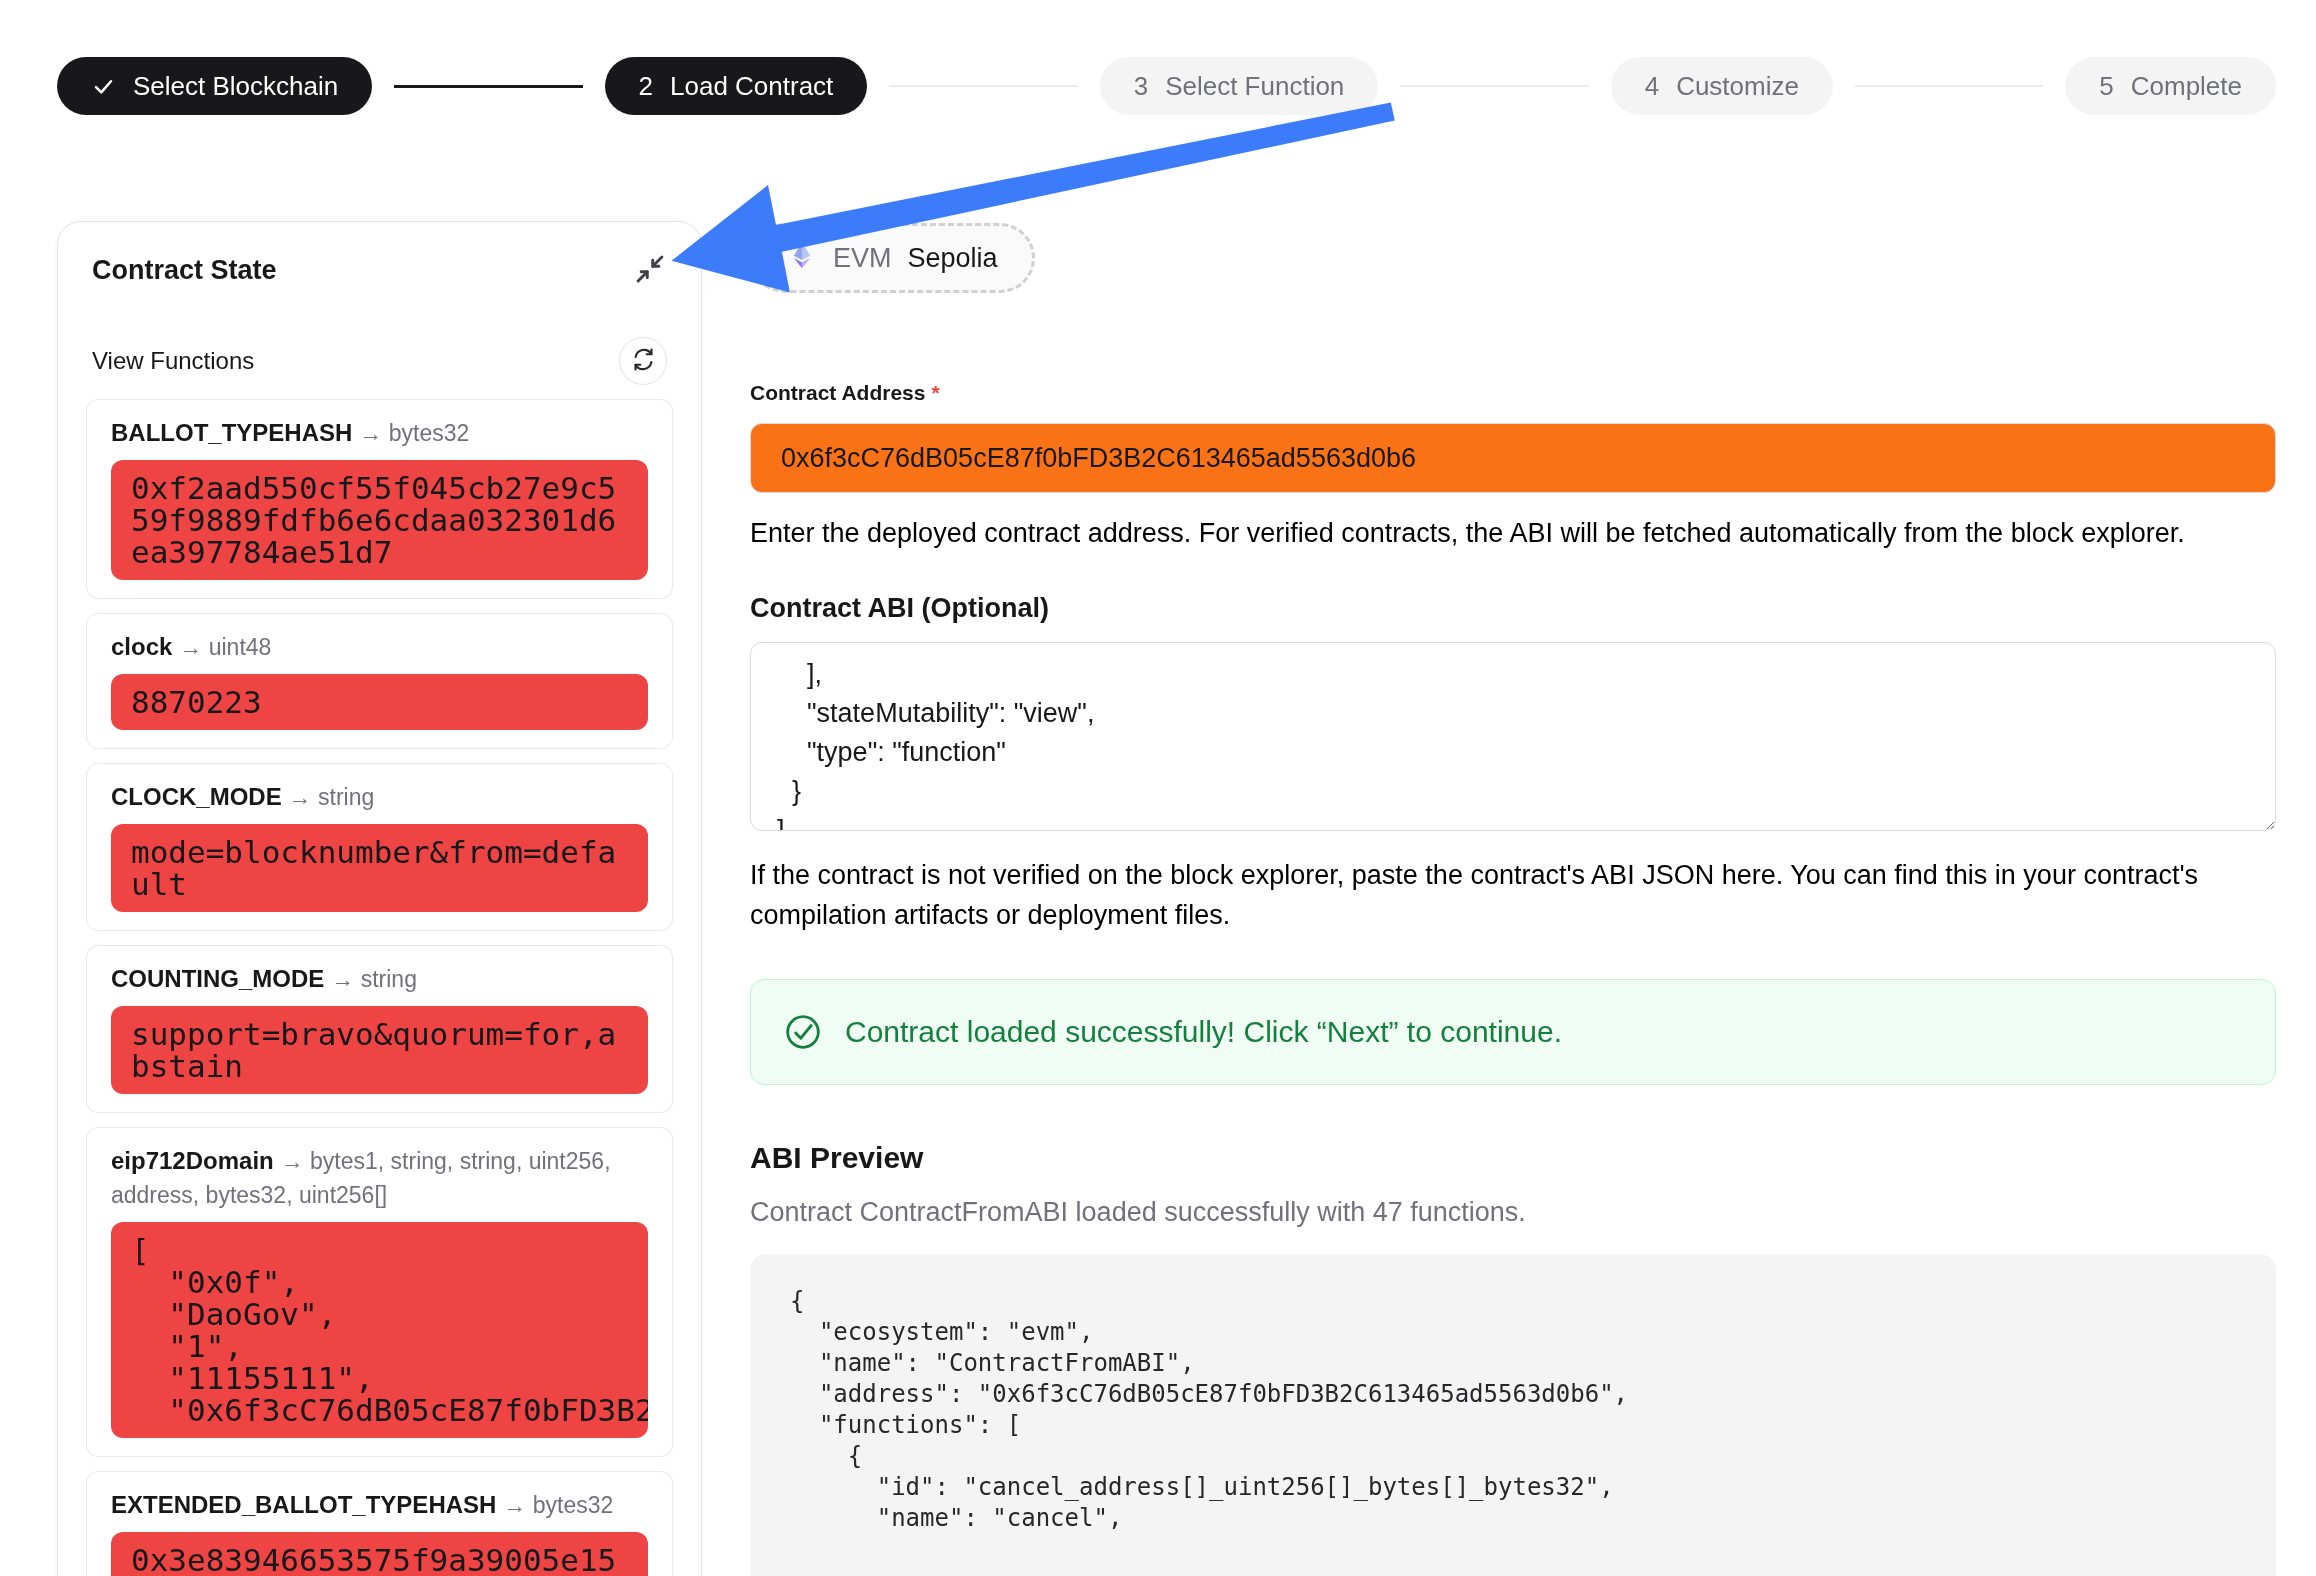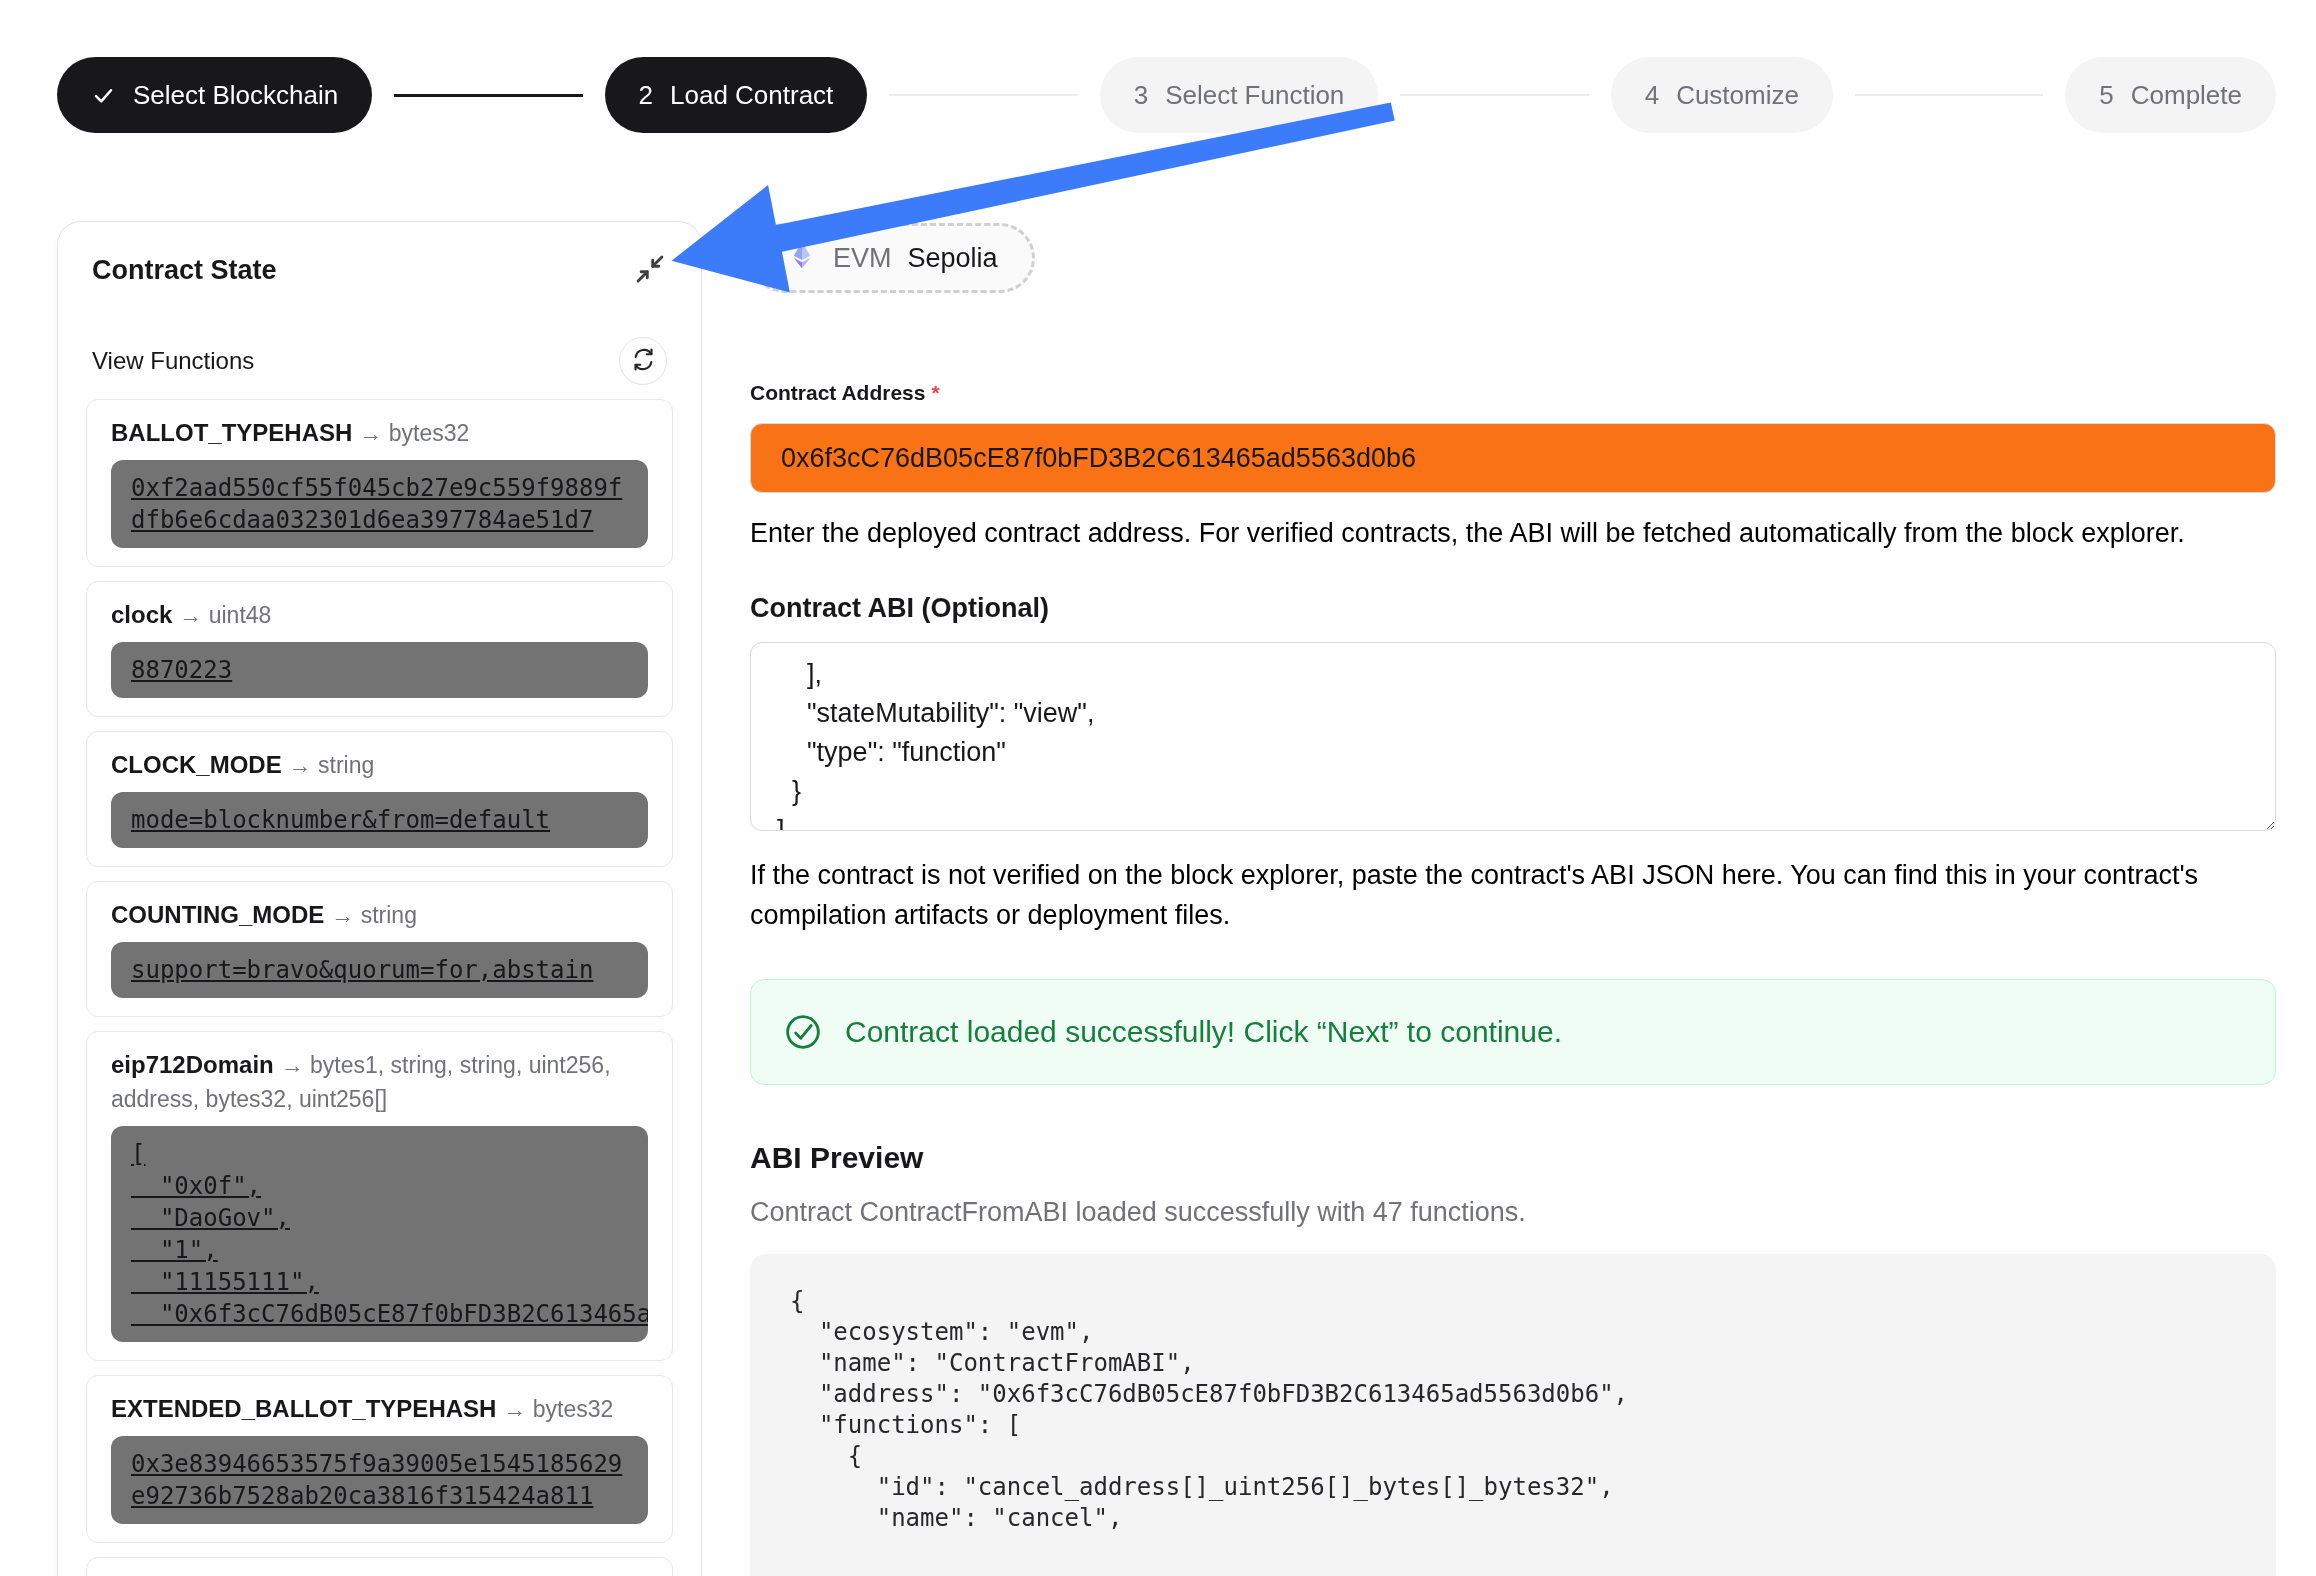--- a/index.html
+++ b/index.html
@@ -7,21 +7,21 @@
   body {
     width:2316px; height:1576px; overflow:hidden; position:relative;
     background:#ffffff; color:#18181b;
     font-family:"Liberation Sans", sans-serif;
   }
 
   
   .stepper { position:absolute; top:57px; left:57px; right:40px; display:flex; align-items:center; }
   .step-group { display:contents; }
   .step-pill {
-    height:76px; border-radius:994px; display:flex; align-items:center; gap:17px;
+    height:58px; border-radius:994px; display:flex; align-items:center; gap:17px;
     padding:0 34px; font-size:26px; font-weight:500; flex:0 0 auto; cursor:pointer;
     white-space:nowrap;
   }
   .step-pill.complete, .step-pill.active { background:var(--active_pill,#18181b); color:#fff; }
   .step-pill.upcoming { background:#f4f4f5; color:#71717a; }
   .step-check { display:flex; align-items:center; }
   .connector { flex:1 1 0; margin:0 22px; }
   .connector.dark { height:3px; background:#18181b; }
   .connector.light { height:2px; background:#ececee; }
 
@@ -41,22 +41,22 @@
   .view-label { font-size:24px; font-weight:400; }
   .refresh-btn { width:48px; height:48px; border-radius:50%; border:1.5px solid #e4e4e7; background:#fff; cursor:pointer;
     display:flex; align-items:center; justify-content:center; }
 
   .fn-card { border:1.5px solid #e8e8ea; border-radius:12px; padding:16px 24px 18px; margin-top:14px; }
   .fn-card:first-of-type { margin-top:30px; }
   .fn-head { font-size:24px; line-height:33px; }
   .fn-name { font-weight:600; color:#18181b; }
   .fn-arrow, .fn-type { color:#71717a; font-size:23px; font-weight:400; }
   .fn-value {
-    margin-top:10px; background:#737373; border-radius:12px; padding:12px 20px;
-    font-family:"DejaVu Sans Mono", monospace; font-size:24px; line-height:32px; color:#18181b;text-decoration:underline;
+    margin-top:10px; background:#ef4444; border-radius:12px; padding:12px 20px;
+    font-family:"DejaVu Sans Mono", monospace; font-size:31px; line-height:32px; color:#18181b;
   }
   .fn-value.val-wrap { white-space:pre-wrap; word-break:break-all; }
   .fn-value.val-pre { white-space:pre; overflow:hidden; }
 
   
   .content { flex:1 1 auto; min-width:0; }
   .badge {
     display:inline-flex; align-items:center; gap:16px; height:70px; padding:0 34px; margin-top:2px;
     border:3px dashed #cfcfd4; border-radius:994px; background:#fafafa; font-size:27px; cursor:pointer;
   }

